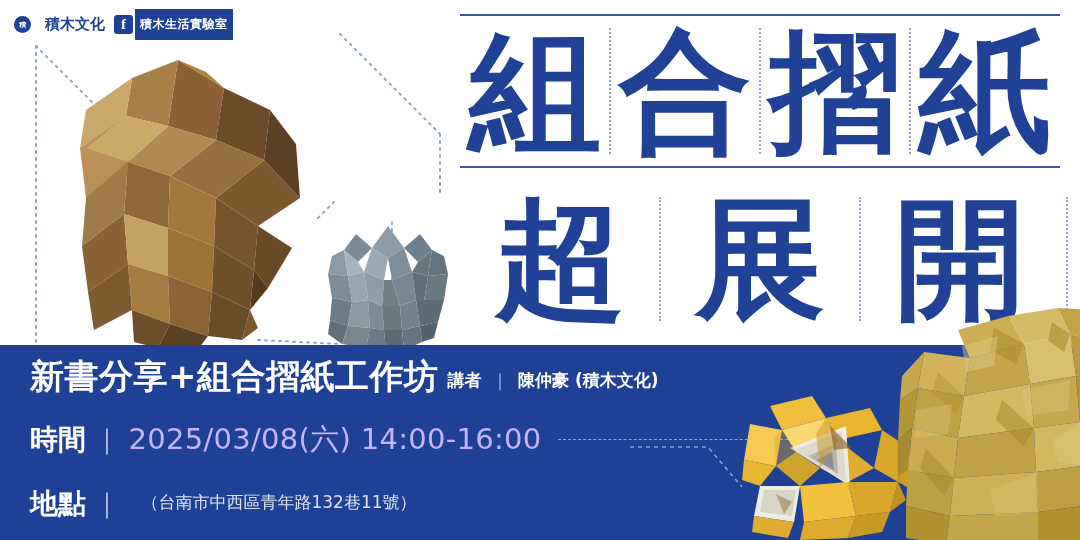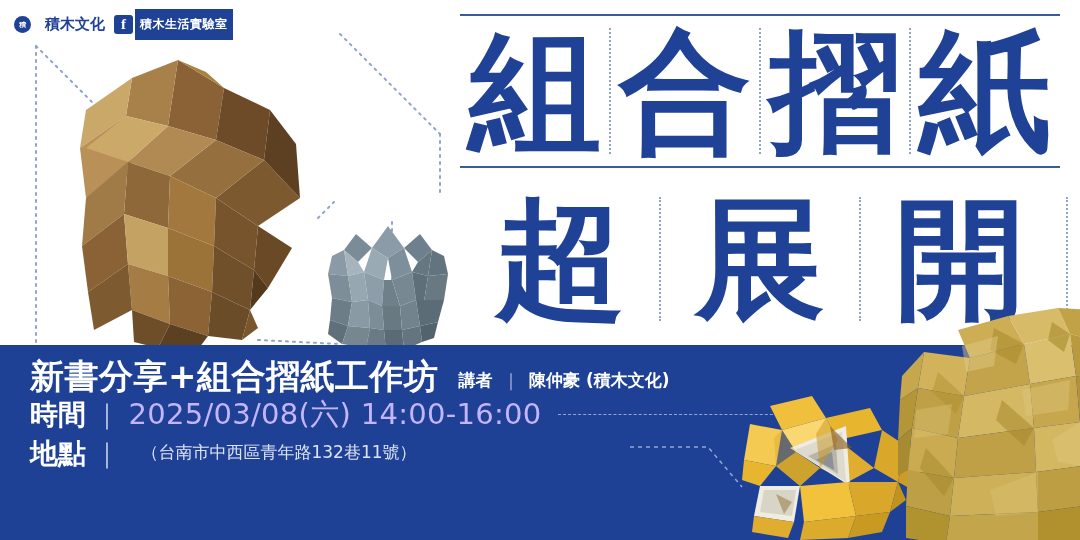--- a/index.html
+++ b/index.html
@@ -74,34 +74,34 @@
   }
   #title-line1-rule-bottom { margin-top:2px; }
 
   
   .banner {
     position:absolute; left:0; right:0; top:345px; height:195px;
     background:#1e4196; z-index:25;
   }
   .banner-inner { position:absolute; left:30px; top:14px; right:0; }
 
-  .row-head { display:flex; align-items:flex-end; gap:20px; }
+  .row-head { display:flex; align-items:flex-end; gap:9px; }
   .workshop-title {
     color:#ffffff; font-weight:bold; font-size:34px; line-height:1;
     letter-spacing:0.5px;
     font-family:"DejaVu Sans","Liberation Sans",sans-serif;
   }
   .speaker {
     color:#ffffff; font-size:17px; font-weight:bold; line-height:1;
     padding-bottom:4px; white-space:nowrap;
     font-family:"DejaVu Sans","Liberation Sans",sans-serif;
   }
   .speaker .bar { color:#b9c6e4; margin:0 4px; font-weight:normal; }
 
-  .info-row { display:flex; align-items:center; margin-top:4px; position:relative; }
+  .info-row { display:flex; align-items:center; margin-top:29px; position:relative; }
   .info-label {
     color:#fff; font-weight:bold; font-size:28px; line-height:1;
     font-family:"DejaVu Sans","Liberation Sans",sans-serif;
   }
   .info-sep { color:#c6d0e8; font-size:26px; margin:0 9px 0 8px; font-weight:300; }
   .info-value {
     color:#c4b5fd; font-weight:normal; font-size:29px; line-height:1;
     font-family:"DejaVu Sans","Liberation Sans",sans-serif;
     letter-spacing:0.3px;
   }

